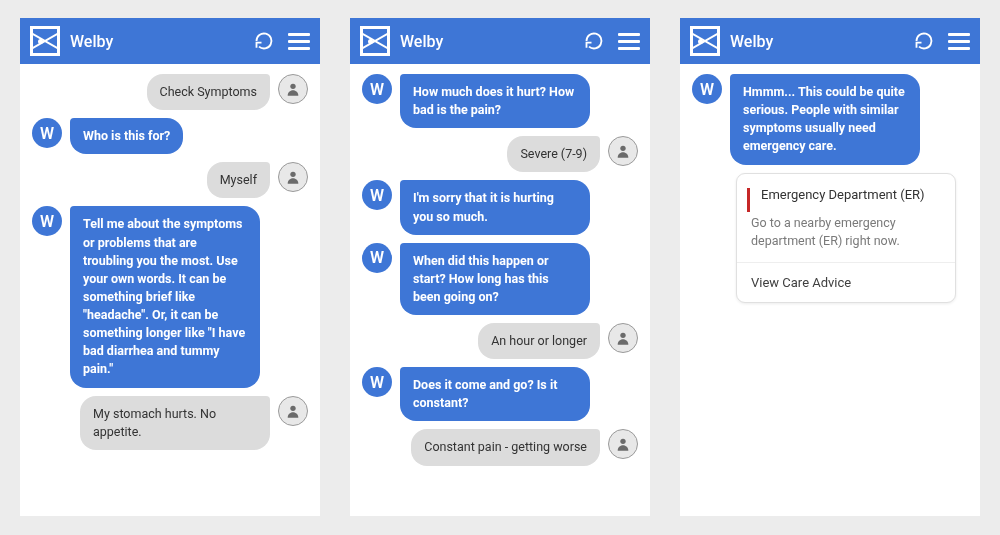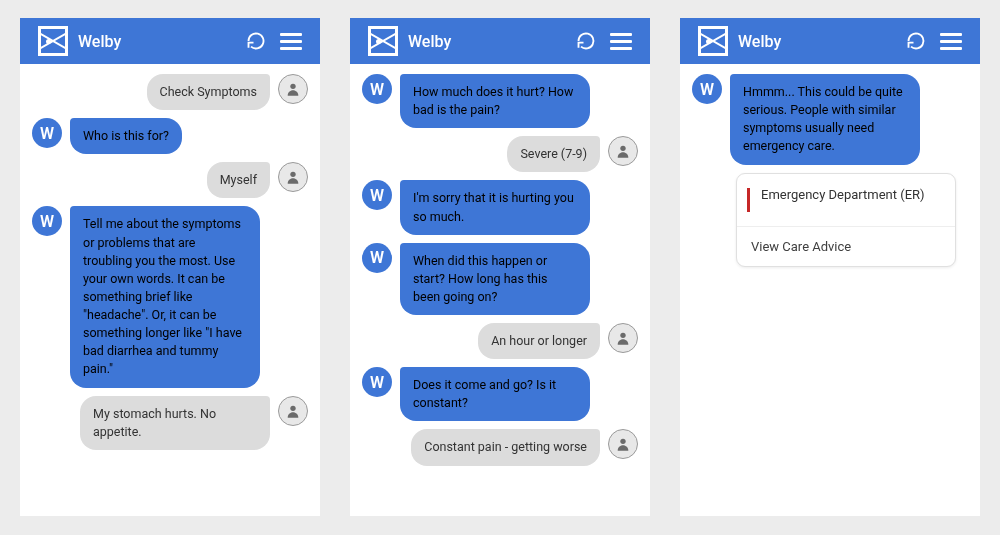--- a/index.html
+++ b/index.html
@@ -19,21 +19,21 @@
     background: #fff;
     display: flex;
     flex-direction: column;
     overflow: hidden;
   }
   .header {
     height: 46px;
     background: #3e76d6;
     display: flex;
     align-items: center;
-    padding: 0 18px;
+    padding: 0 10px;
     color: #fff;
     flex-shrink: 0;
   }
   .logo {
     width: 30px;
     height: 30px;
     background: #fff;
     margin-right: 10px;
     display: flex;
     align-items: center;
@@ -100,22 +100,23 @@
   .avatar.user svg { width: 16px; height: 16px; fill: #6b6b6b; }
   .bubble {
     max-width: 190px;
     padding: 9px 13px;
     border-radius: 16px;
     font-size: 12.5px;
     line-height: 1.45;
   }
   .bubble.bot {
     background: #3e76d6;
-    color: #000000;
+    color: #ffffff;
     border-top-left-radius: 4px;
+    font-weight: bold;
   }
   .bubble.user {
     background: #dcdcdc;
     color: #333;
     border-top-right-radius: 4px;
   }
   .reco-section { padding: 0 12px; }
   .reco-title {
     font-size: 13px;
     color: #6b6b6b;
@@ -318,20 +319,21 @@
   <div class="chat">
     <div class="row bot">
       <div class="avatar bot">W</div>
       <div class="bubble bot">Hmmm... This could be quite serious. People with similar symptoms usually need emergency care.</div>
     </div>
     <div class="reco-section">
       <div class="reco-card">
         <div class="reco-top">
           <div class="reco-bar"></div>
           <div class="reco-name">Emergency Department (ER)</div>
+          <div class="reco-desc">Go to a nearby emergency department (ER) right now.</div>
         </div>
         <div class="reco-bottom">
           <div class="reco-link">View Care Advice</div>
         </div>
       </div>
     </div>
   </div>
 </div>
 
 </body></html>

